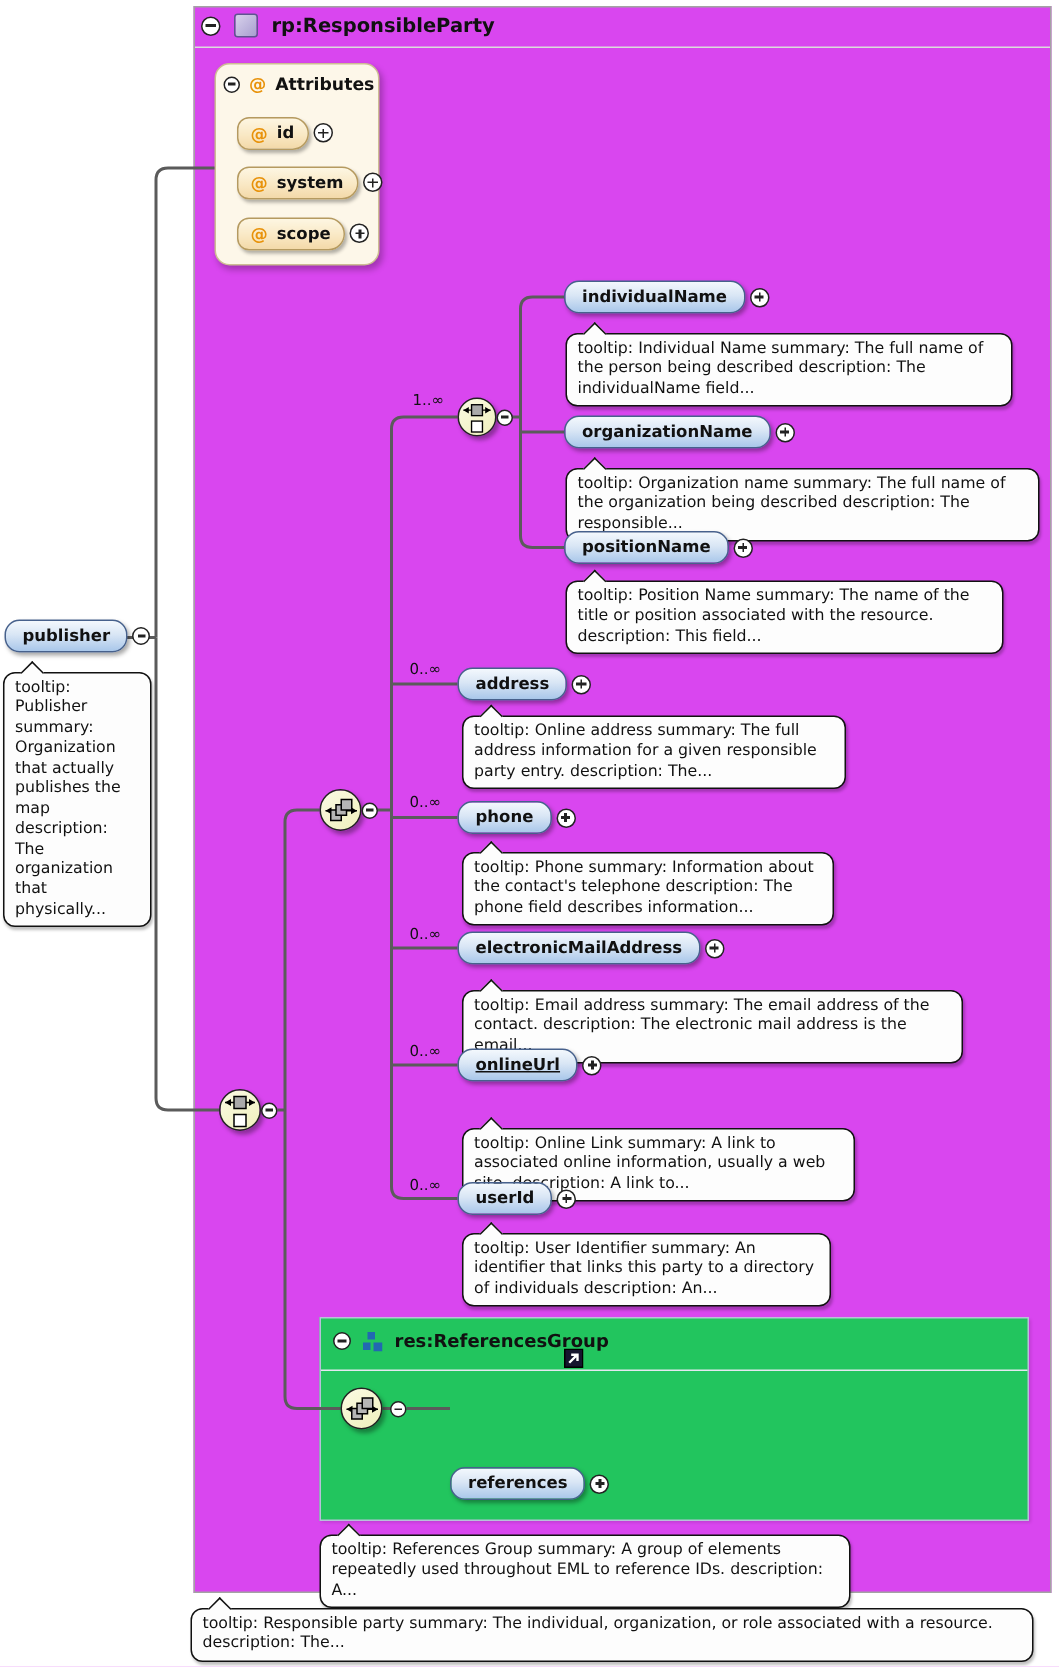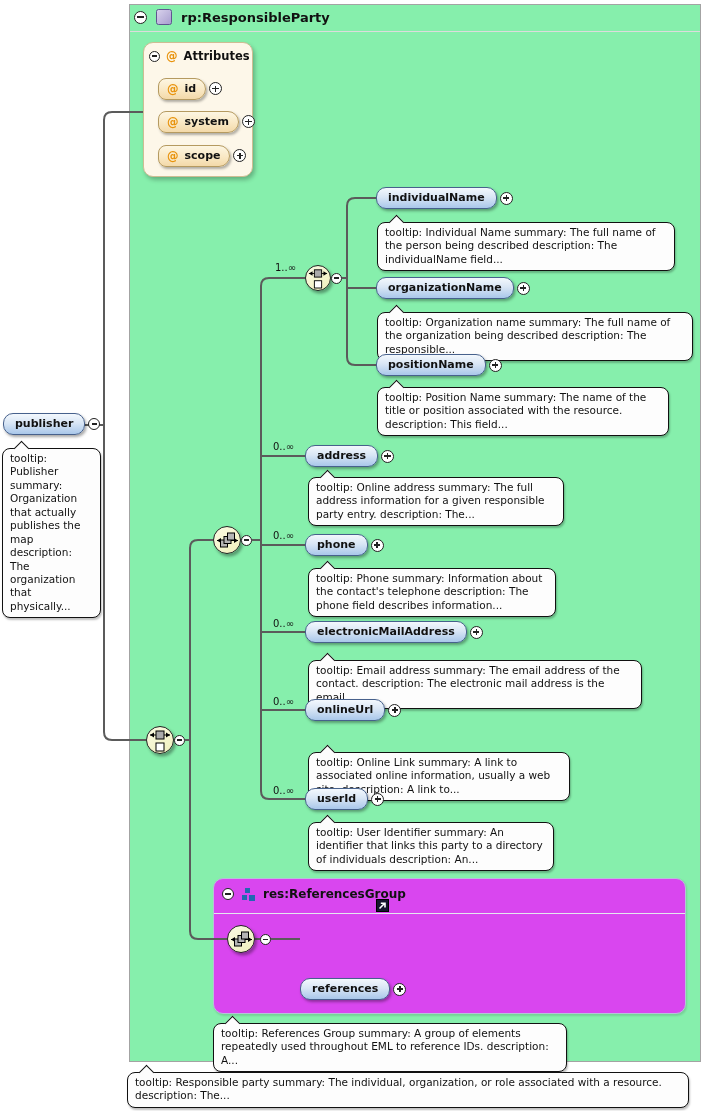--- a/index.html
+++ b/index.html
@@ -5,21 +5,21 @@
   html,body { margin:0; padding:0; background:#fff; }
   .canvas {
     position:relative; width:706px; height:1111px;
     font-family:"DejaVu Sans","Liberation Sans",sans-serif;
     color:#111; overflow:hidden; background:#fff;
   }
   .wires { position:absolute; left:0; top:0; z-index:5; }
 
   .main-box {
     position:absolute; left:129px; top:4px; width:572px; height:1058px;
-    border:1px solid #a3a3a3; background:#86efac; z-index:1; box-sizing:border-box;
+    border:1px solid #a3a3a3; background:#d946ef; z-index:1; box-sizing:border-box;
   }
   .main-header { position:absolute; left:4px; top:4px; display:flex; align-items:center; gap:9px; }
   .main-title { font-size:13px; font-weight:bold; }
   .main-sep { position:absolute; left:0; top:26px; width:100%; height:1px; background:#dcdcdc; }
 
   .purple-sq {
     width:14px; height:14px; border:1px solid #5f5490; border-radius:2.5px;
     background:linear-gradient(135deg,#d8d2ec 0%,#a89ecf 100%); display:inline-block;
   }
 
@@ -71,21 +71,21 @@
   .ycircle {
     position:absolute; border:1.3px solid #222; border-radius:50%;
     background:linear-gradient(145deg,#fbfbe4 0%,#efefbc 100%);
     box-shadow:2px 2.5px 3px rgba(0,0,0,0.35); z-index:10; box-sizing:border-box;
     display:flex; align-items:center; justify-content:center;
   }
   .abs { position:absolute; z-index:10; }
 
   .group-box {
     position:absolute; left:213px; top:878px; width:473px; height:136px;
-    background:#d946ef; border:1px solid #b7c1d9; border-radius:10px; z-index:2; box-sizing:border-box;
+    background:#22c55e; border:1px solid #b7c1d9; border-radius:0; z-index:2; box-sizing:border-box;
     box-shadow:1px 1.5px 2px rgba(0,0,0,0.12);
   }
   .group-header { position:absolute; left:8px; top:8px; display:flex; align-items:center; gap:8px; }
   .group-title { font-size:12px; font-weight:bold; }
   .group-sep { position:absolute; left:0; top:34px; width:100%; height:1px; background:#e4e8f0; }
   .link-icon { width:13px; height:13px; display:inline-block; }
 </style>
 </head>
 <body>
 
@@ -254,21 +254,21 @@
     <span class="pm plus"></span>
   </div>
   <div class="tt" style="left:308px;top:568px;width:232px;">tooltip: Phone summary: Information about the contact's telephone description: The phone field describes information...</div>
 
   <div class="el-row" style="left:305px;top:621px;">
     <span class="el-pill">electronicMailAddress</span>
     <span class="pm plus"></span>
   </div>
   <div class="tt" style="left:308px;top:660px;width:318px;">tooltip: Email address summary: The email address of the contact. description: The electronic mail address is the email...</div>
 
-  <div class="el-row" style="left:305px;top:699px;">
+  <div class="el-row" style="left:305px;top:699px;text-decoration:underline;">
     <span class="el-pill">onlineUrl</span>
     <span class="pm plus"></span>
   </div>
   <div class="tt" style="left:308px;top:752px;width:246px;">tooltip: Online Link summary: A link to associated online information, usually a web site. description: A link to...</div>
 
   <div class="el-row" style="left:305px;top:788px;">
     <span class="el-pill">userId</span>
     <span class="pm plus"></span>
   </div>
   <div class="tt" style="left:308px;top:822px;width:230px;">tooltip: User Identifier summary: An identifier that links this party to a directory of individuals description: An...</div>

